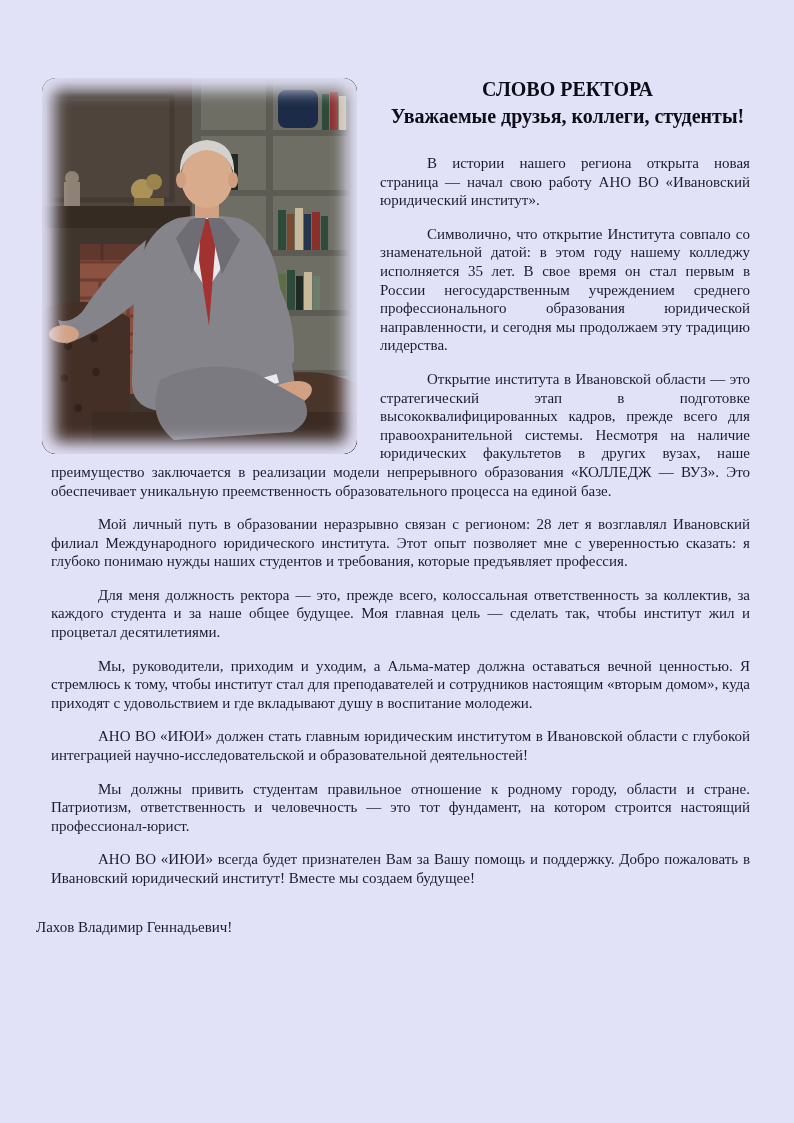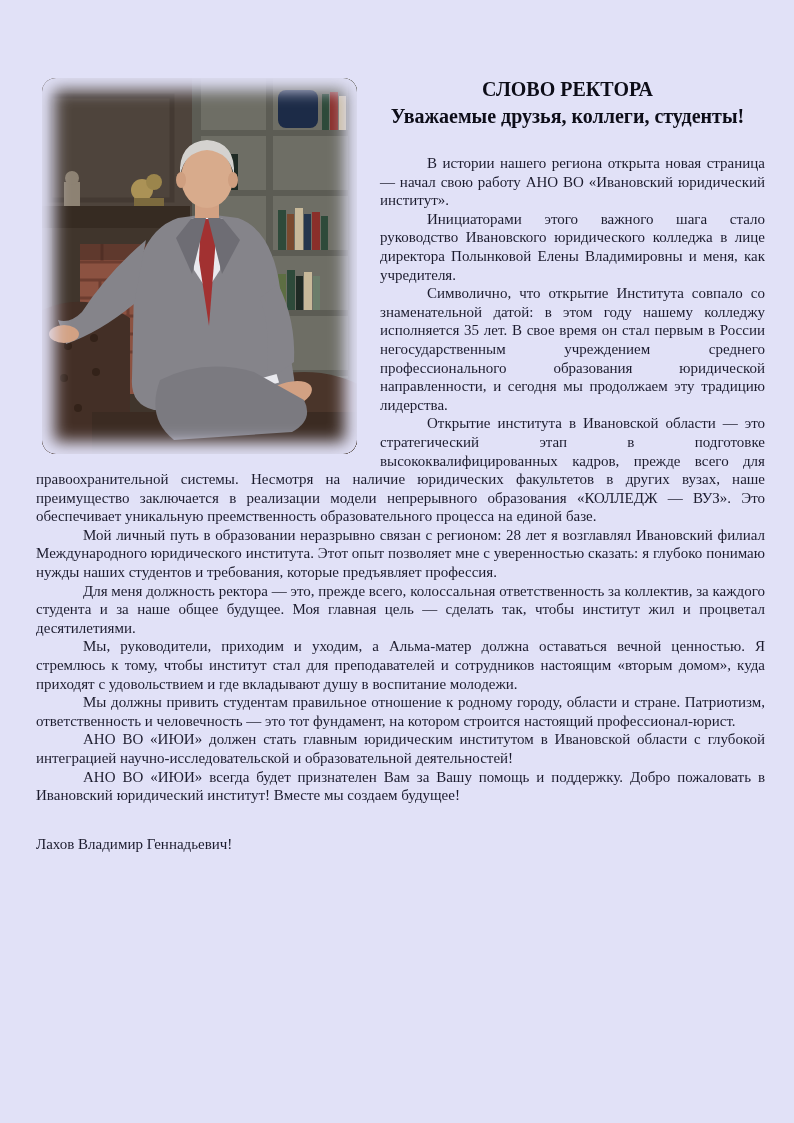--- a/index.html
+++ b/index.html
@@ -32,21 +32,21 @@
     box-shadow: inset 0 0 16px 12px #e1e1f7;
     pointer-events: none;
   }
   .heading {
     margin: 0; padding: 0 10px;
     font-size: 20px; line-height: 27px;
     font-weight: bold; text-align: center;
     color: #0d0d18;
   }
   p.body-par {
-    margin: 0;
+    margin: 15px;
     font-size: 15px; line-height: 18.6px;
     text-align: justify;
     text-indent: 47px;
   }
   p.first-par { margin-top: 24px; }
   .signature { margin-top: 30px; }
   .signature p {
     margin: 0;
     font-size: 15px; line-height: 18.6px;
     text-align: left; text-indent: 0;
@@ -152,27 +152,26 @@
       <ellipse cx="139" cy="102" rx="5" ry="8" fill="#cf9f80"></ellipse>
       <ellipse cx="191" cy="102" rx="5" ry="8" fill="#cf9f80"></ellipse>
     </svg>
     <div class="feather"></div>
   </figure>
 
   <h1 class="heading">СЛОВО РЕКТОРА</h1>
   <h2 class="heading">Уважаемые друзья, коллеги, студенты!</h2>
 
   <p class="body-par first-par">В истории нашего региона открыта новая страница — начал свою работу АНО ВО «Ивановский юридический институт».</p>
-  <p class="body-par">Инициаторами этого важного шага стало руководство Ивановского юридического колледжа в лице директора Полынковой Елены Владимировны и меня, как учредителя.</p>
   <p class="body-par">Символично, что открытие Института совпало со знаменательной датой: в этом году нашему колледжу исполняется 35 лет. В свое время он стал первым в России негосударственным учреждением среднего профессионального образования юридической направленности, и сегодня мы продолжаем эту традицию лидерства.</p>
   <p class="body-par">Открытие института в Ивановской области — это стратегический этап в подготовке высококвалифицированных кадров, прежде всего для правоохранительной системы. Несмотря на наличие юридических факультетов в других вузах, наше преимущество заключается в реализации модели непрерывного образования «КОЛЛЕДЖ — ВУЗ». Это обеспечивает уникальную преемственность образовательного процесса на единой базе.</p>
   <p class="body-par">Мой личный путь в образовании неразрывно связан с регионом: 28 лет я возглавлял Ивановский филиал Международного юридического института. Этот опыт позволяет мне с уверенностью сказать: я глубоко понимаю нужды наших студентов и требования, которые предъявляет профессия.</p>
   <p class="body-par">Для меня должность ректора — это, прежде всего, колоссальная ответственность за коллектив, за каждого студента и за наше общее будущее. Моя главная цель — сделать так, чтобы институт жил и процветал десятилетиями.</p>
   <p class="body-par">Мы, руководители, приходим и уходим, а Альма-матер должна оставаться вечной ценностью. Я стремлюсь к тому, чтобы институт стал для преподавателей и сотрудников настоящим «вторым домом», куда приходят с удовольствием и где вкладывают душу в воспитание молодежи.</p>
+  <p class="body-par">АНО ВО «ИЮИ»  должен стать главным юридическим институтом в Ивановской области с глубокой интеграцией научно-исследовательской и образовательной деятельностей!</p>
   <p class="body-par">Мы должны привить студентам правильное отношение к родному городу, области и стране. Патриотизм, ответственность и человечность — это тот фундамент, на котором строится настоящий профессионал-юрист.</p>
-  <p class="body-par">АНО ВО «ИЮИ»  должен стать главным юридическим институтом в Ивановской области с глубокой интеграцией научно-исследовательской и образовательной деятельностей!</p>
   <p class="body-par">АНО ВО «ИЮИ» всегда будет признателен Вам за Вашу помощь и поддержку. Добро пожаловать в Ивановский юридический институт! Вместе мы создаем будущее!</p>
 
   <div class="signature">
     <p>Лахов  Владимир Геннадьевич!</p>
   </div>
 
 </div>
 
 </body></html>

